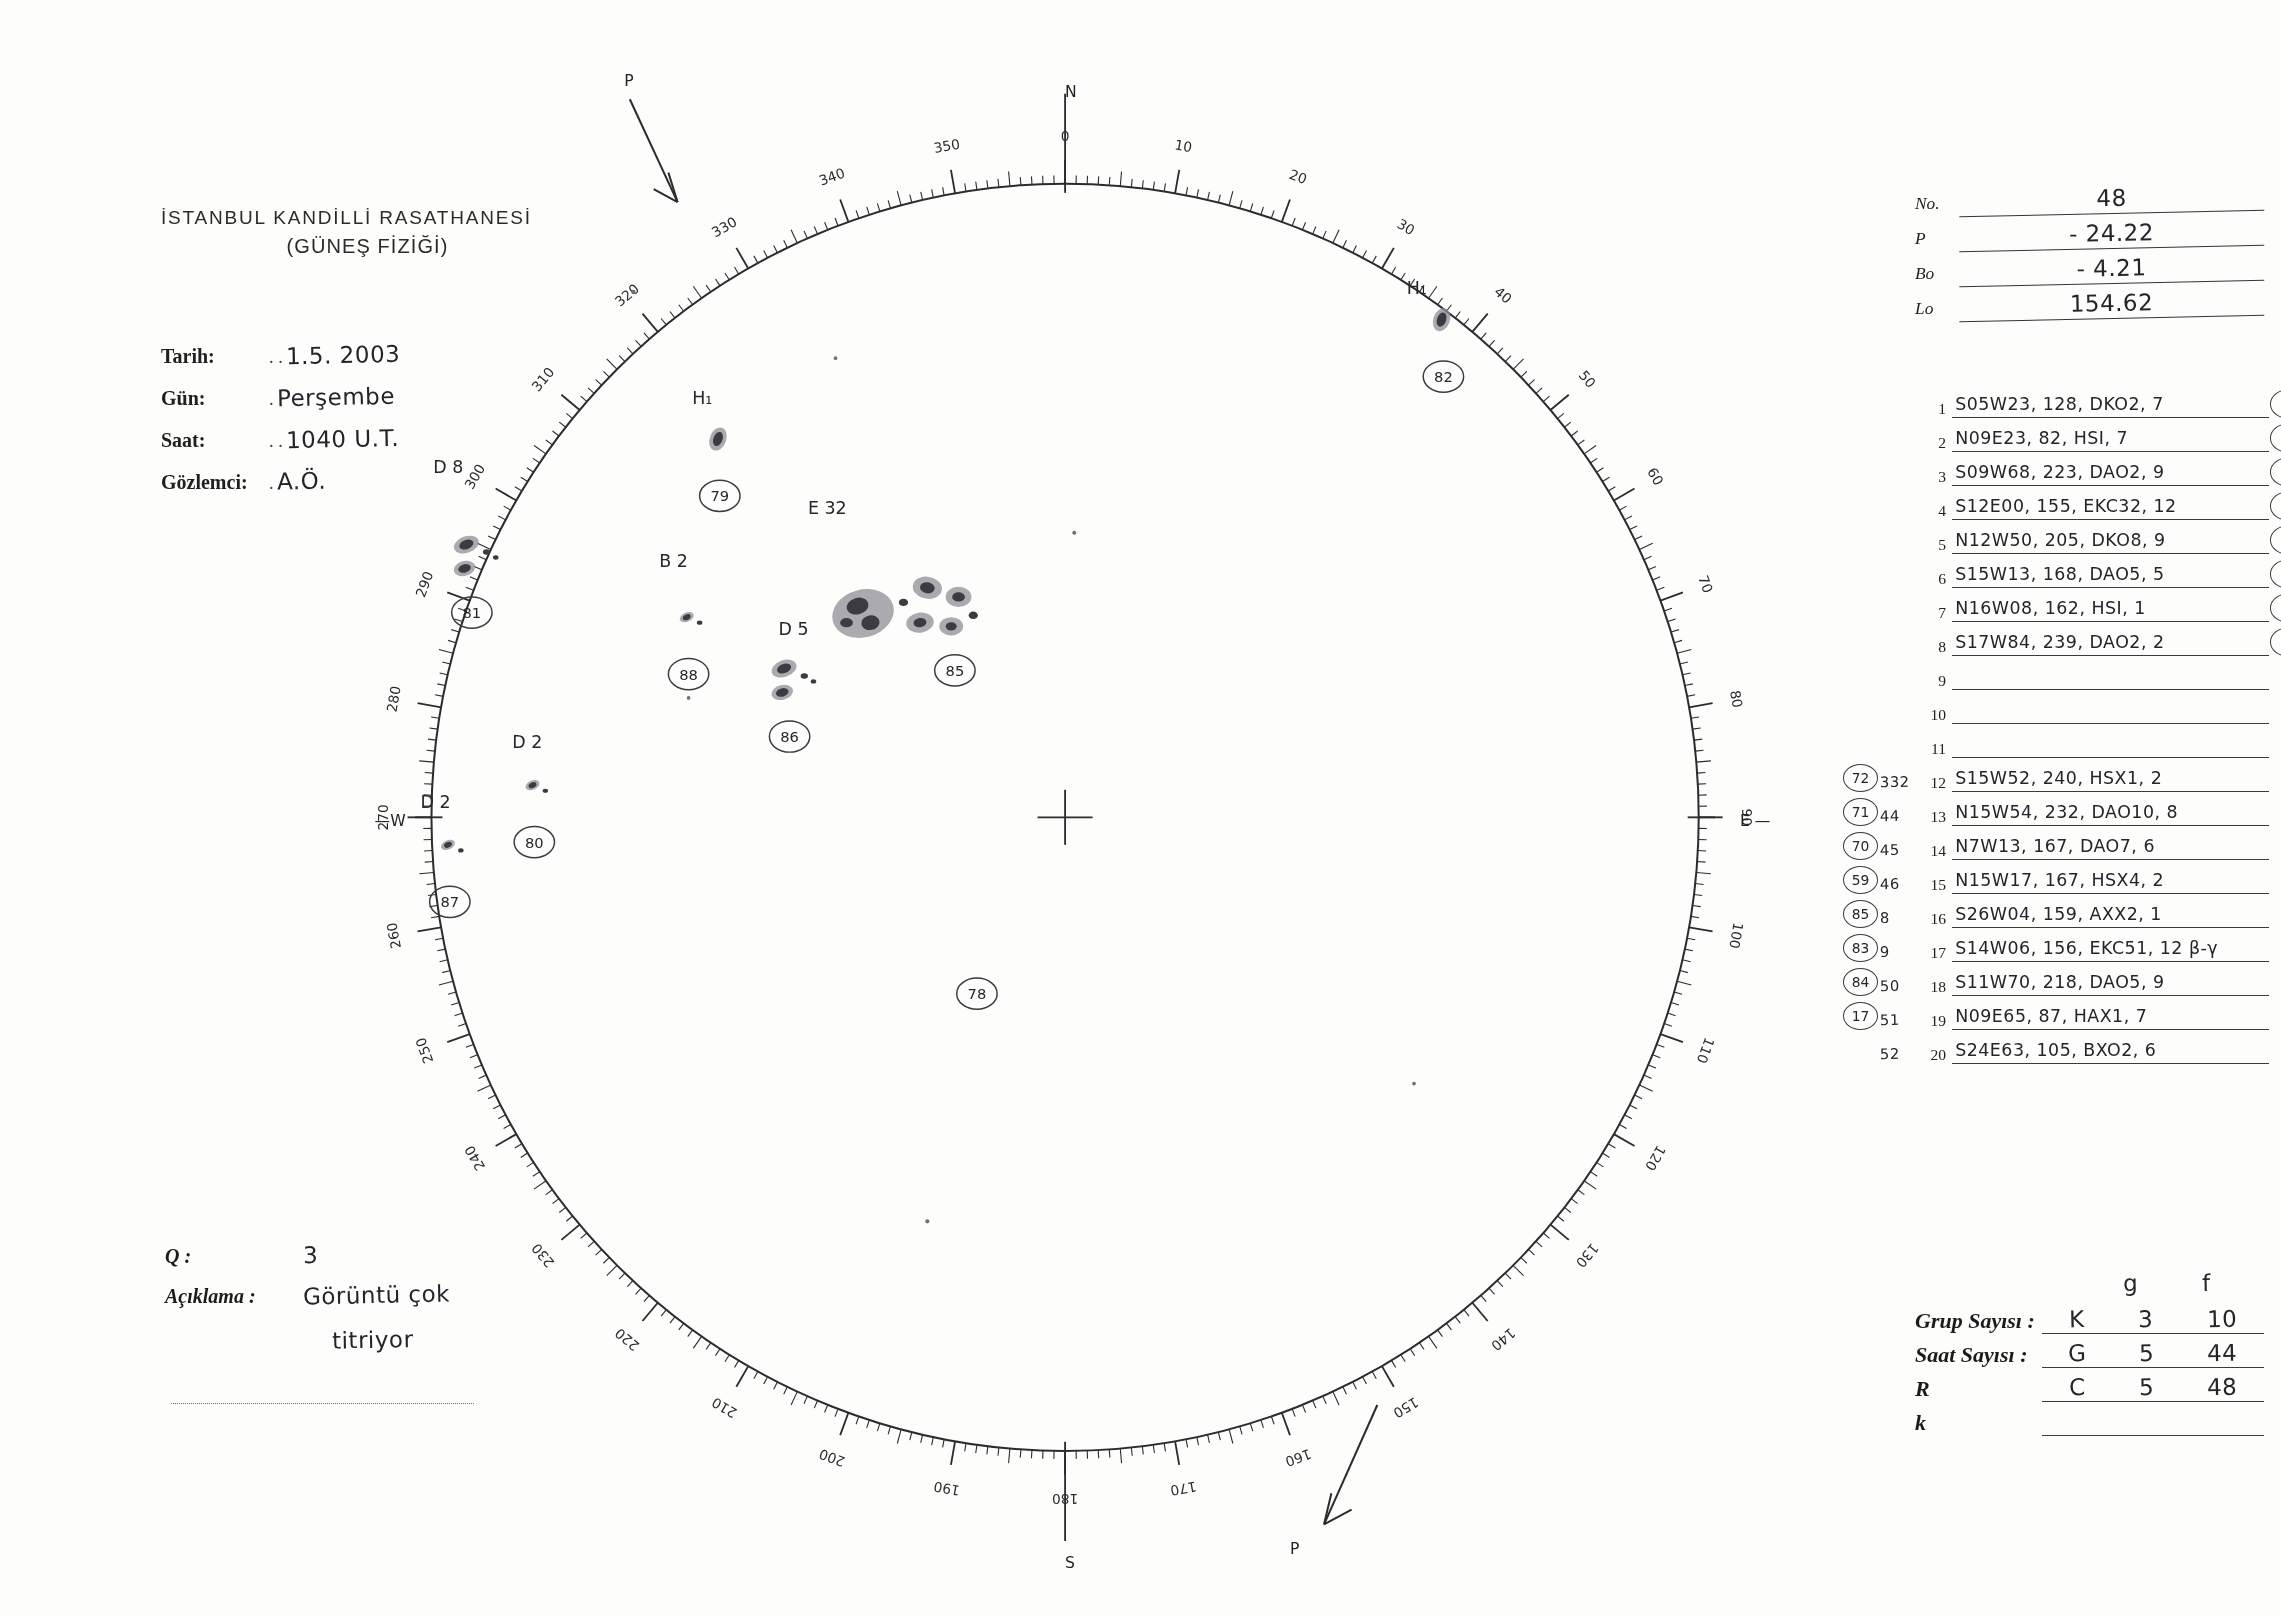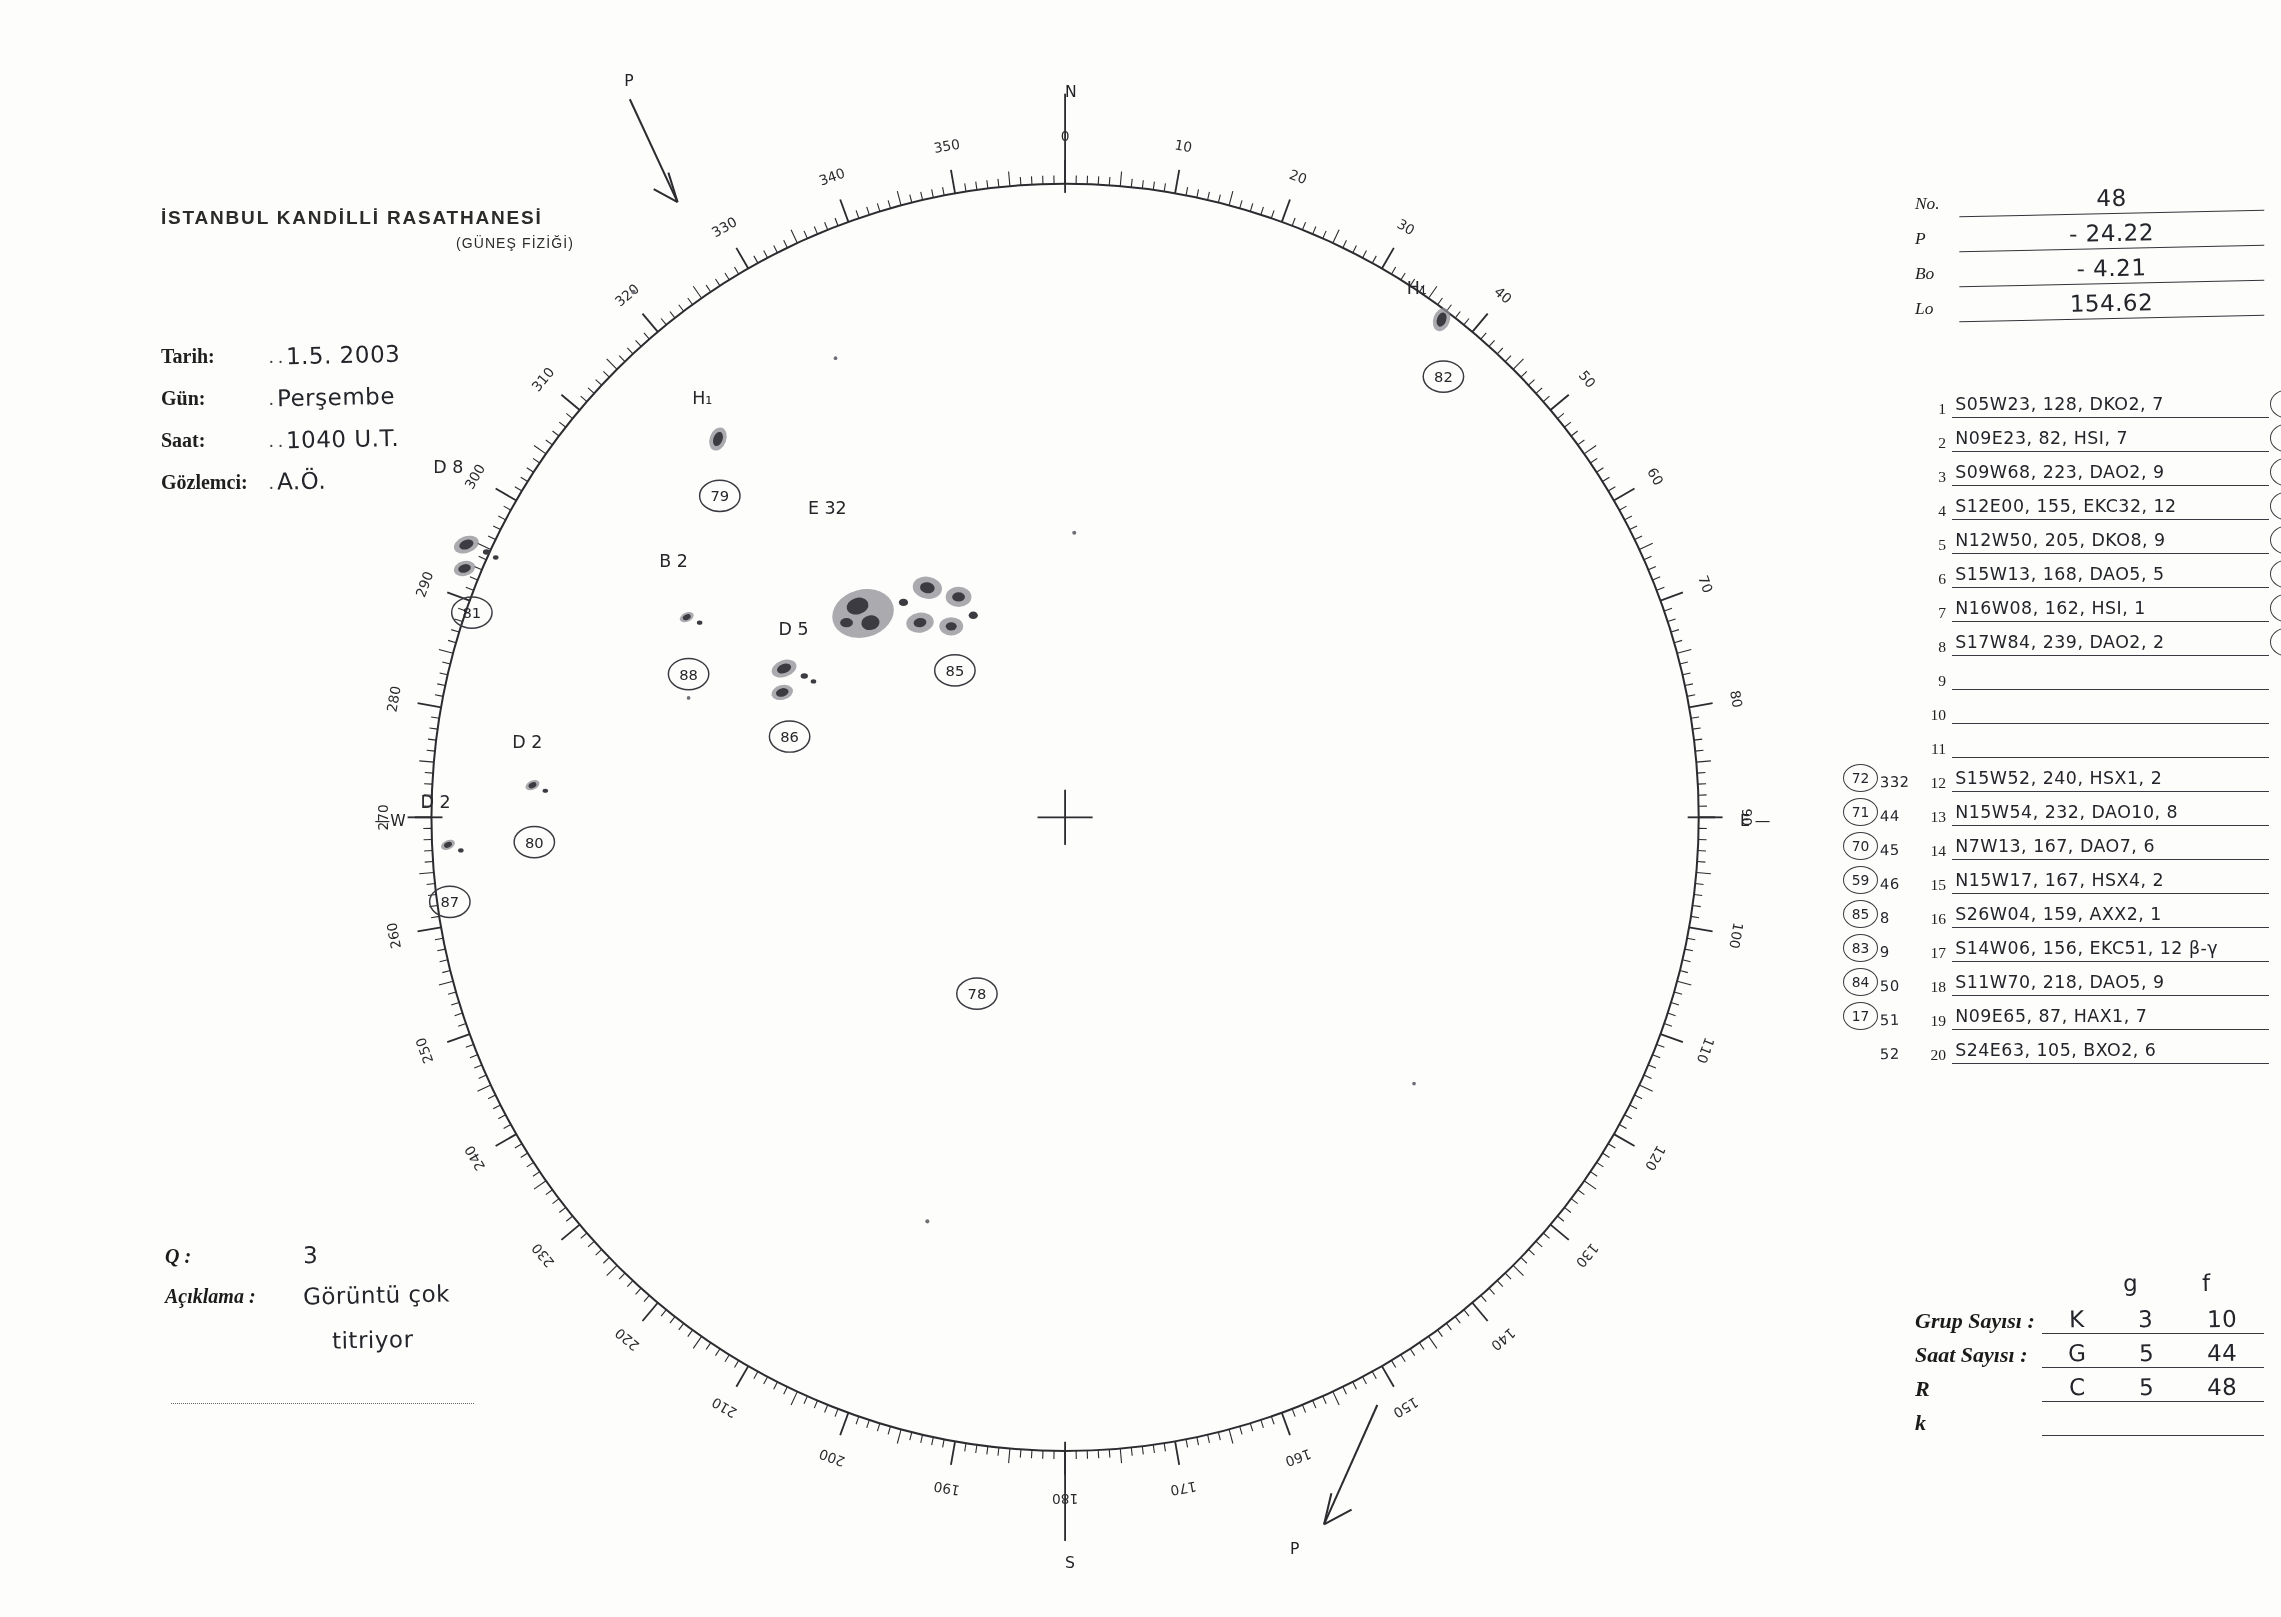--- a/index.html
+++ b/index.html
@@ -25,30 +25,30 @@
   .obs-header {
     position: absolute;
     left: 161px;
     top: 207px;
     width: 432px;
   }
   .obs-title {
     font-family: "Liberation Sans", sans-serif;
     font-size: 19px;
     letter-spacing: 1.8px;
-    font-weight: 700;
+    font-weight: 400;
     color: #2b2b2b;
     white-space: nowrap;
   }
   .obs-subtitle {
     font-family: "Liberation Sans", sans-serif;
-    font-size: 14px;
+    font-size: 20px;
     letter-spacing: 1.1px;
     color: #2b2b2b;
-    text-align: right;
+    text-align: center;
     margin-top: 5.5px;
     width: 413px;
   }
 
   .field-rows {
     position: absolute;
     left: 161px;
     top: 326px;
     width: 478px;
   }

